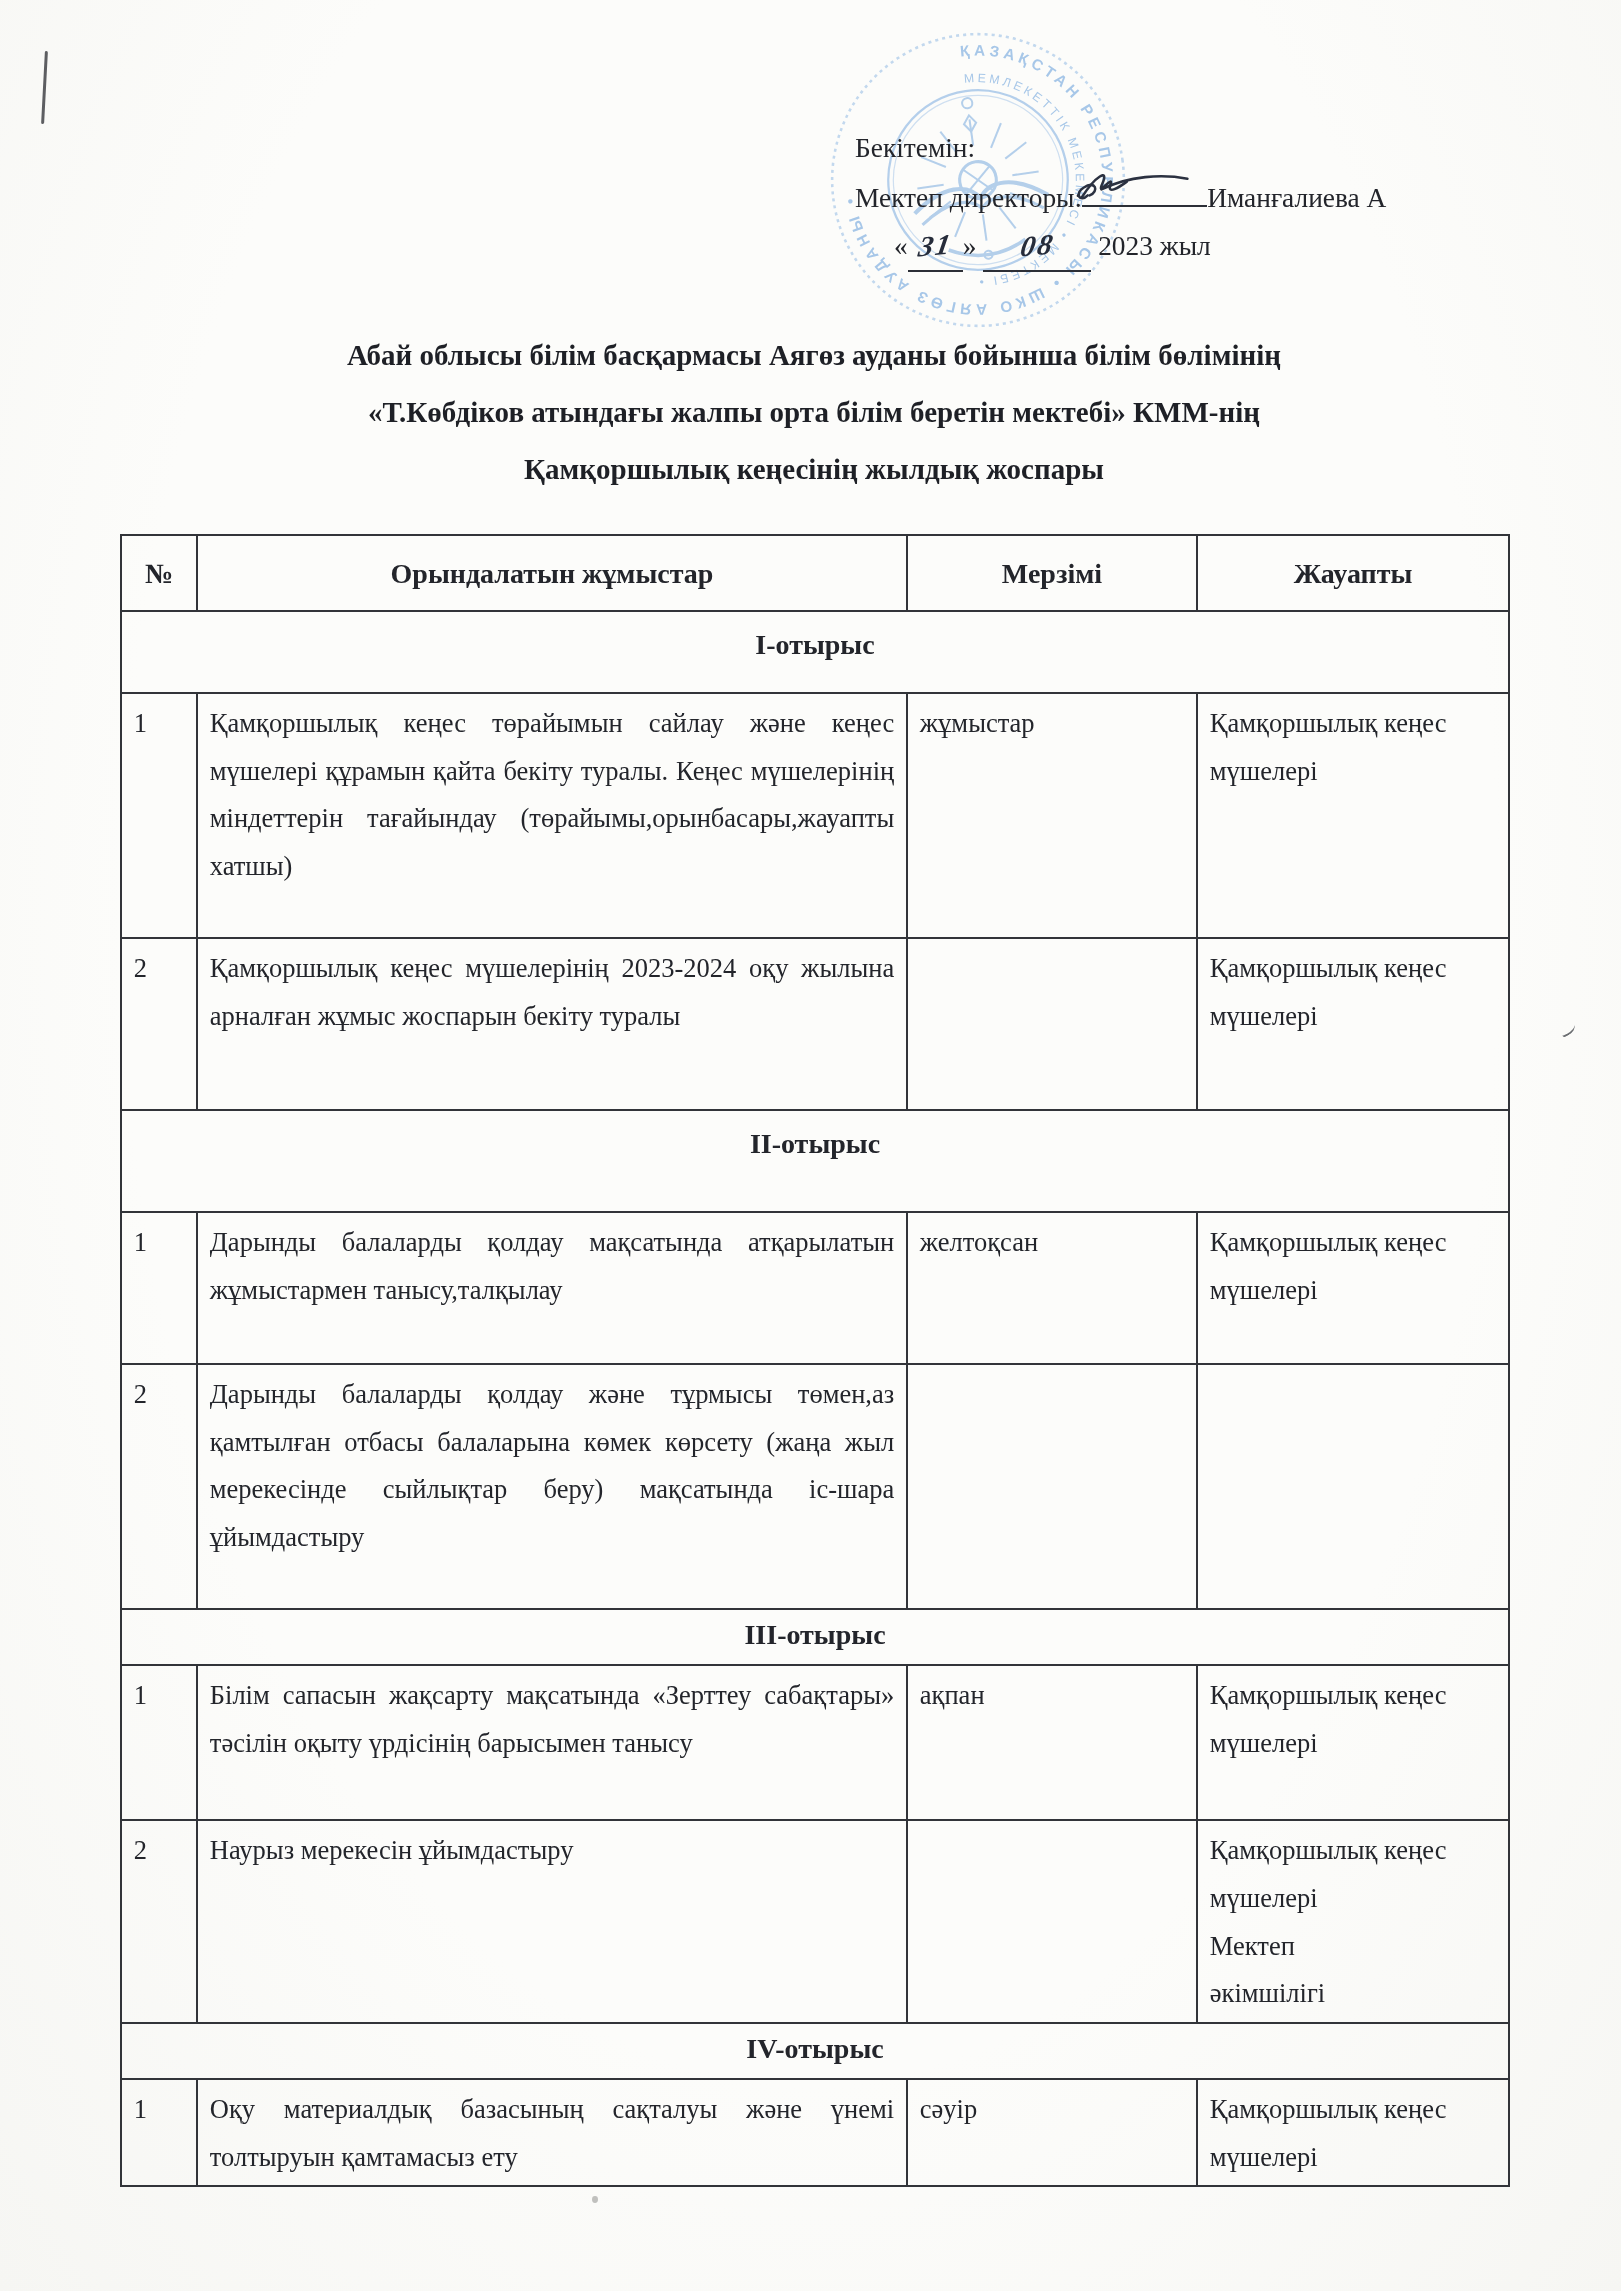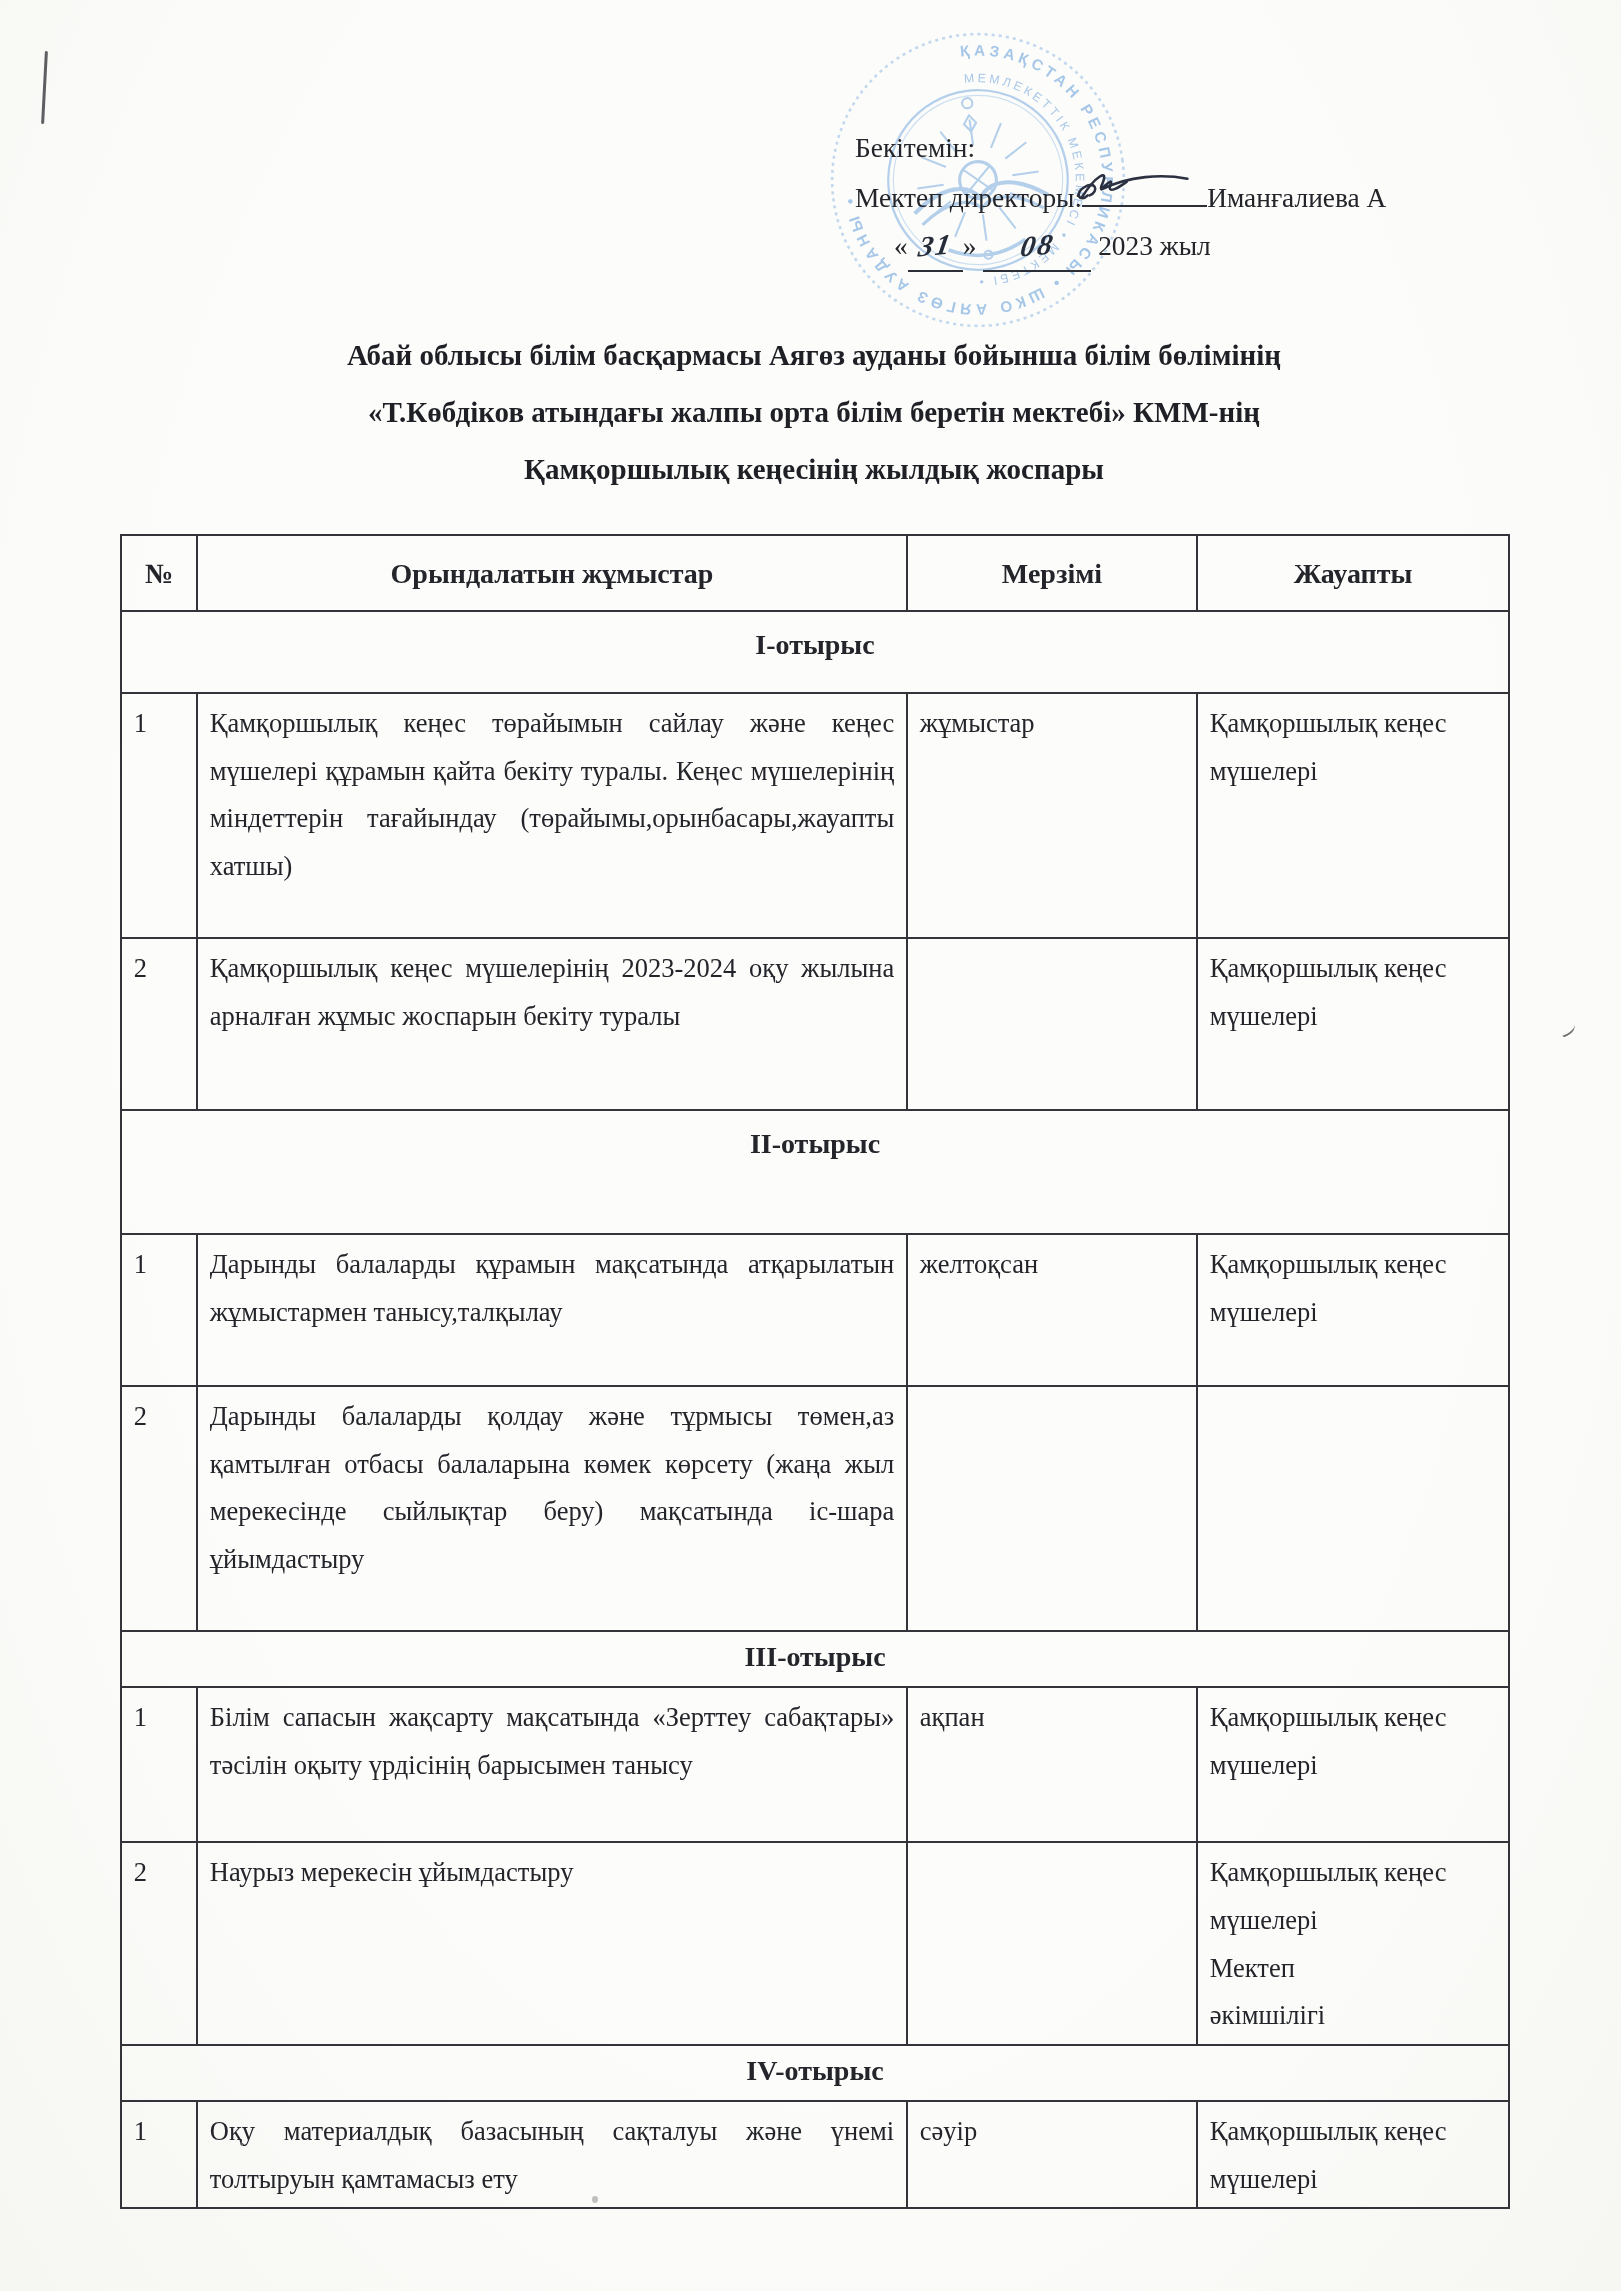--- a/index.html
+++ b/index.html
@@ -164,26 +164,26 @@
       <td class="term">жұмыстар</td>
       <td class="resp">Қамқоршылық кеңес мүшелері</td>
     </tr>
     <tr style="height:172px">
       <td class="num">2</td>
       <td class="task">Қамқоршылық кеңес мүшелерінің 2023-2024 оқу жылына арналған жұмыс жоспарын бекіту туралы</td>
       <td class="term"></td>
       <td class="resp">Қамқоршылық кеңес мүшелері</td>
     </tr>
 
-    <tr class="band" style="height:124px">
+    <tr class="band" style="height:102px">
       <td colspan="4">ІІ-отырыс</td>
     </tr>
     <tr style="height:152px">
       <td class="num">1</td>
-      <td class="task">Дарынды балаларды құрамын мақсатында атқарылатын жұмыстармен танысу,талқылау</td>
+      <td class="task">Дарынды балаларды қолдау мақсатында атқарылатын жұмыстармен танысу,талқылау</td>
       <td class="term">желтоқсан</td>
       <td class="resp">Қамқоршылық кеңес мүшелері</td>
     </tr>
     <tr style="height:245px">
       <td class="num">2</td>
       <td class="task">Дарынды балаларды қолдау және тұрмысы төмен,аз қамтылған отбасы балаларына көмек көрсету (жаңа жыл мерекесінде сыйлықтар беру) мақсатында іс-шара ұйымдастыру</td>
       <td class="term"></td>
       <td class="resp"></td>
     </tr>
 

